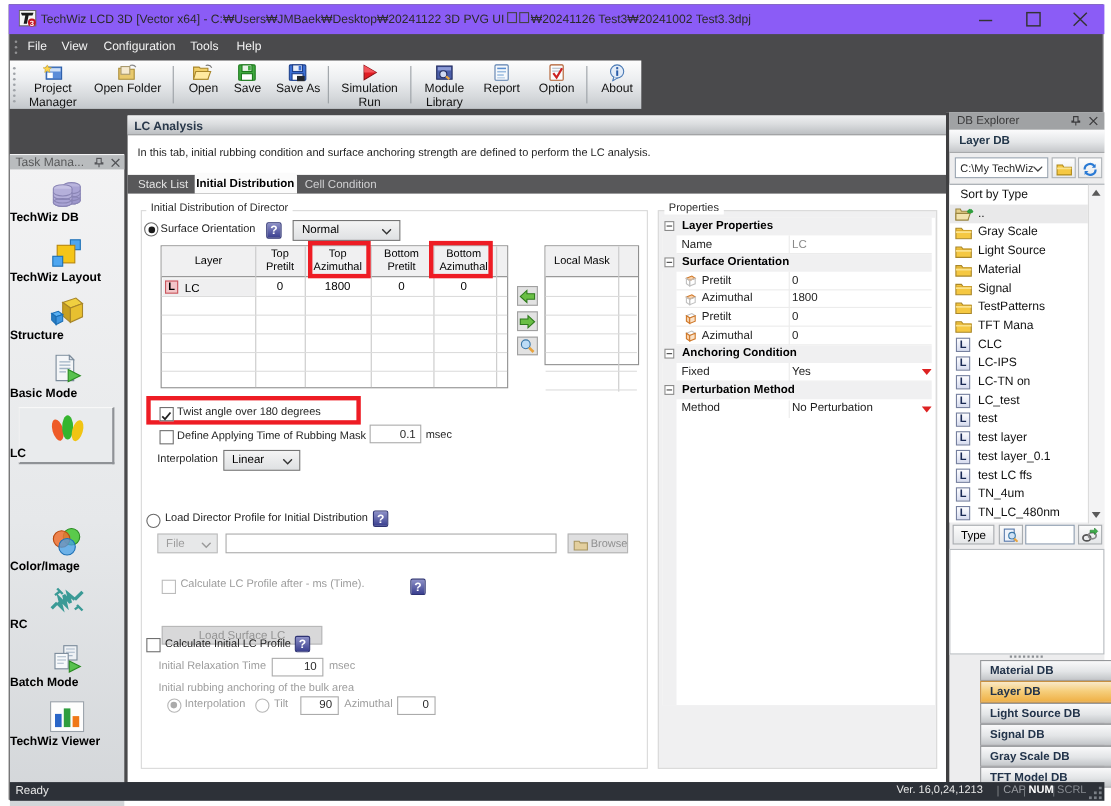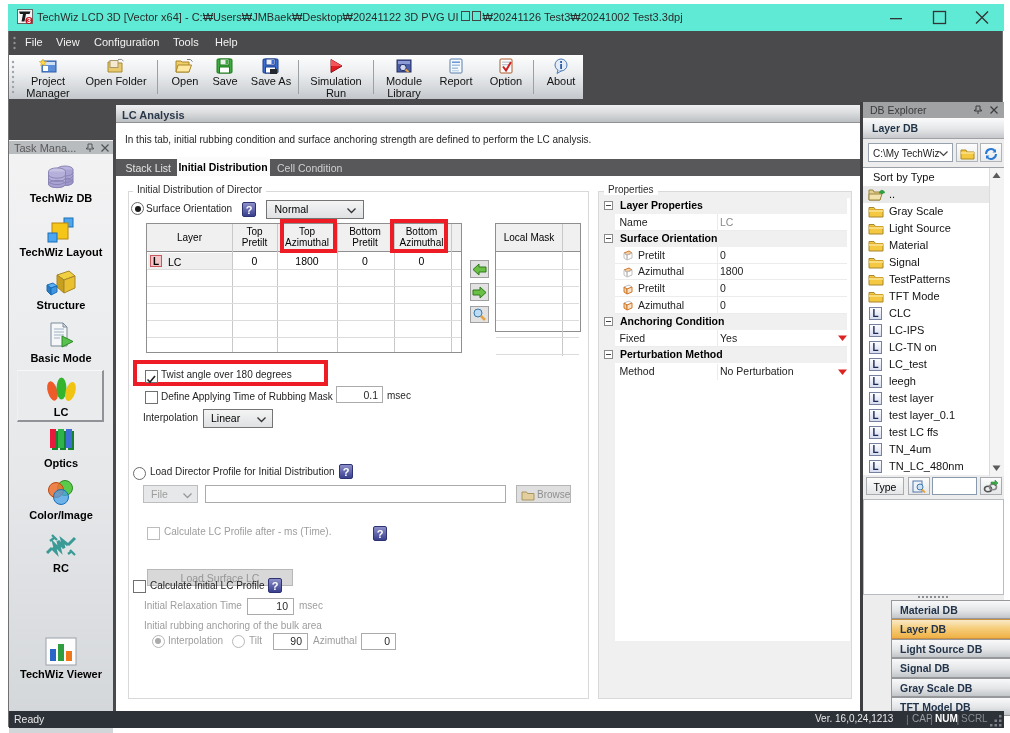--- a/index.html
+++ b/index.html
@@ -1,29 +1,29 @@
 <!DOCTYPE html>
 <html><head>
 <meta charset="utf-8">
 <style>
 * { margin:0; padding:0; box-sizing:border-box; }
 html,body { width:1010px; height:733px; background:#fff; font-family:"Liberation Sans", sans-serif; overflow:hidden; }
 .abs { position:absolute; }
 #win { position:absolute; left:8px; top:4px; width:995px; height:723px; background:#4a4a4c; border:1px solid #707072; }
-#title { position:absolute; left:-1px; top:-1px; width:996px; height:27px; background:#5eead4; color:#2b2b2b; font-size:11px; }
+#title { position:absolute; left:-1px; top:-1px; width:996px; height:27px; background:#8b5cf6; color:#2b2b2b; font-size:11px; }
 .wbtn { position:absolute; top:0; }
 #menubar { position:absolute; left:0; top:26px; width:995px; height:24px; color:#f2f2f2; font-size:11px; }
 #menubar span { position:absolute; top:5px; }
 #toolbar { position:absolute; left:0; top:50px; width:574px; height:44px; background:linear-gradient(180deg,#fdfdfd 0%,#eceef0 40%,#d6d9dc 75%,#c3c7cb 100%); }
 .tbtn { position:absolute; top:3px; text-align:center; font-size:11px; color:#111; line-height:11.5px; }
 .tbtn svg { display:block; margin:0 auto 2px auto; }
 .tsep { position:absolute; top:55px; width:1px; height:34px; background:#9ba0a5; }
 #sidebar { position:absolute; left:0; top:99px; width:104px; height:607px; background:linear-gradient(180deg,#f3f3f4 0%,#e6e8ea 55%,#d2d5d8 100%);margin-top:36px; }
 #sidebar .ptitle { position:absolute; left:0; top:1px; width:104px; height:13px; background:#b9bcbe; color:#58595a; font-size:11px; padding:1px 0 0 5px; }
-.sideitem { position:absolute; width:104px; text-align:center; font-weight:bold; font-size:11px; color:#000; }
+.sideitem { position:absolute; width:104px; text-align:left; font-weight:bold; font-size:11px; color:#000; }
 .sideitem svg { display:block; margin:0 auto 2px auto; }
 #lcsel { position:absolute; left:8px; top:229.5px; width:87px; height:52px; background:#e9ebed; border-top:1px solid #f8f8f8; border-left:1px solid #f0f0f0; border-right:2px solid #8f9296; border-bottom:2px solid #8f9296; }
 #main { position:absolute; left:107px; top:100px; width:744px; height:606px; background:#fff; }
 #mainhdr { position:absolute; left:0; top:0; width:744px; height:18px; background:linear-gradient(180deg,#eff0f1 0%,#dbdddf 45%,#bcbfc2 100%); border-bottom:1px solid #8f9193; color:#29384a; font-weight:bold; font-size:11px; padding:4px 0 0 6px; }
 #desc { position:absolute; left:9px; top:29px; font-size:10px; color:#1f1f1f; }
 #tabstrip { position:absolute; left:0; top:54px; width:744px; height:17px; background:#58585a; }
 .gbox { position:absolute; border:1px solid #d9d9d9; }
 .glabel { position:absolute; top:-6px; background:#fff; font-size:10px; color:#2c2c2c; padding:0 4px; }
 .check { position:absolute; width:13px; height:13px; background:#fff; border:1px solid #707070; }
 .check.dis { border-color:#bcbcbc; }
@@ -247,49 +247,48 @@
       Basic Mode
     </div>
     <div class="sideitem" style="top:237px">
       <svg width="34" height="27" viewBox="0 0 34 27">
           <ellipse cx="8.5" cy="14" rx="4.8" ry="10" transform="rotate(-16 8.5 14)" fill="#ee5b28"></ellipse>
           <ellipse cx="17.5" cy="11.5" rx="5" ry="11" fill="#35b52e"></ellipse>
           <ellipse cx="26.5" cy="14.5" rx="4.8" ry="9.8" transform="rotate(16 26.5 14.5)" fill="#f1c413"></ellipse>
         </svg>
       LC
     </div>
-    <div class="sideitem" style="top:287px">
-      <svg width="28" height="28" viewBox="0 0 28 28">
-          <rect x="5" y="4" width="6" height="19" fill="#14852e"></rect>
-          <rect x="3" y="2" width="6" height="19" fill="#e8193c"></rect>
-          <rect x="13" y="4" width="6" height="19" fill="#14852e"></rect>
-          <rect x="11" y="2" width="6" height="19" fill="#2eb34b"></rect>
-          <rect x="21" y="4" width="6" height="19" fill="#14852e"></rect>
-          <rect x="19" y="2" width="6" height="19" fill="#3f6fd4"></rect>
-        </svg>
-      Optics
-    </div>
     <div class="sideitem" style="top:339px">
       <svg width="32" height="28" viewBox="0 0 32 28">
           <circle cx="20" cy="9" r="7.5" fill="#52c842" fill-opacity="0.95" stroke="#2a8a22"></circle>
           <circle cx="11" cy="11" r="7.5" fill="#f07030" fill-opacity="0.85" stroke="#b84a10"></circle>
           <circle cx="16" cy="18" r="7.5" fill="#46a0e8" fill-opacity="0.75" stroke="#1c6fb5"></circle>
         </svg>
       Color/Image
     </div>
     <div class="sideitem" style="top:392px">
       <svg width="34" height="28" viewBox="0 0 34 28">
           <g stroke="#3a9a96" stroke-width="3" fill="none">
             <path d="M3 21 L8 16 M8 16 L12 20 L10 12 L16 18 L14 9 L20 16 L18 8 L24 13 M24 13 L31 6"></path>
           </g>
           <g stroke="#3a9a96" stroke-width="2.2" fill="none">
             <path d="M8 3 L13 8 M26 18 L31 23 M6 9 L10 6 M24 22 L28 19"></path>
           </g>
         </svg>
       RC
+    </div>
+    <div class="sideitem" style="top:445px">
+      <svg width="32" height="28" viewBox="0 0 32 28">
+          <rect x="13" y="2" width="12" height="13" fill="#eef1f4" stroke="#7a8a9a"></rect>
+          <path d="M15 5 L23 5 M15 8 L23 8 M15 11 L21 11" stroke="#a8b8c8"></path>
+          <rect x="5" y="9" width="12" height="14" fill="#f7f9fb" stroke="#7a8a9a"></rect>
+          <path d="M7 12 L15 12 M7 15 L15 15 M7 18 L13 18" stroke="#a8b8c8"></path>
+          <path d="M18 16 L28 21 L18 26 Z" fill="#59c24e" stroke="#2a8a22"></path>
+        </svg>
+      Batch Mode
     </div>
     <div class="sideitem" style="top:497px">
       <svg width="32" height="29" viewBox="0 0 32 29">
           <rect x="1" y="1" width="30" height="27" fill="#fdfdfd" stroke="#9aa2aa"></rect>
           <rect x="5" y="12" width="6" height="12" fill="#2a66c8"></rect>
           <rect x="13" y="7" width="6" height="17" fill="#2f9e3f"></rect>
           <rect x="21" y="14" width="6" height="10" fill="#f07818"></rect>
         </svg>
       TechWiz Viewer
     </div>
@@ -573,31 +572,31 @@
           <path d="M1 2.5 L6 2.5 L7.5 4.5 L15 4.5 L15 12 L1 12 Z" fill="#f5c842" stroke="#a8862a"></path>
           <path d="M1 6 L15 6" stroke="#fae28c" stroke-width="1.6"></path>
           <path d="M1 4.5 L15 4.5" stroke="#d9a92c" stroke-width="0.8"></path>
         </svg>
       <div class="dbitem" style="left:26px;top:105px">TestPatterns</div>
       <svg class="abs" style="left:5px;top:122px" width="16" height="13" viewBox="0 0 16 13">
           <path d="M1 2.5 L6 2.5 L7.5 4.5 L15 4.5 L15 12 L1 12 Z" fill="#f5c842" stroke="#a8862a"></path>
           <path d="M1 6 L15 6" stroke="#fae28c" stroke-width="1.6"></path>
           <path d="M1 4.5 L15 4.5" stroke="#d9a92c" stroke-width="0.8"></path>
         </svg>
-      <div class="dbitem" style="left:26px;top:122px">TFT Mode</div>
+      <div class="dbitem" style="left:26px;top:122px">TFT Mana</div>
       <div class="abs" style="left:6px;top:139px;width:13px;height:13px;background:linear-gradient(180deg,#fdfdff,#d7dcef);border:1px solid #76809f;color:#1a2a55;font-weight:bold;font-size:10px;text-align:center;line-height:12px">L</div>
       <div class="dbitem" style="left:26px;top:139px">CLC</div>
       <div class="abs" style="left:6px;top:156px;width:13px;height:13px;background:linear-gradient(180deg,#fdfdff,#d7dcef);border:1px solid #76809f;color:#1a2a55;font-weight:bold;font-size:10px;text-align:center;line-height:12px">L</div>
       <div class="dbitem" style="left:26px;top:156px">LC-IPS</div>
       <div class="abs" style="left:6px;top:173px;width:13px;height:13px;background:linear-gradient(180deg,#fdfdff,#d7dcef);border:1px solid #76809f;color:#1a2a55;font-weight:bold;font-size:10px;text-align:center;line-height:12px">L</div>
       <div class="dbitem" style="left:26px;top:173px">LC-TN on</div>
       <div class="abs" style="left:6px;top:190px;width:13px;height:13px;background:linear-gradient(180deg,#fdfdff,#d7dcef);border:1px solid #76809f;color:#1a2a55;font-weight:bold;font-size:10px;text-align:center;line-height:12px">L</div>
       <div class="dbitem" style="left:26px;top:190px">LC_test</div>
       <div class="abs" style="left:6px;top:207px;width:13px;height:13px;background:linear-gradient(180deg,#fdfdff,#d7dcef);border:1px solid #76809f;color:#1a2a55;font-weight:bold;font-size:10px;text-align:center;line-height:12px">L</div>
-      <div class="dbitem" style="left:26px;top:207px">leegh</div>
+      <div class="dbitem" style="left:26px;top:207px">test</div>
       <div class="abs" style="left:6px;top:224px;width:13px;height:13px;background:linear-gradient(180deg,#fdfdff,#d7dcef);border:1px solid #76809f;color:#1a2a55;font-weight:bold;font-size:10px;text-align:center;line-height:12px">L</div>
       <div class="dbitem" style="left:26px;top:224px">test layer</div>
       <div class="abs" style="left:6px;top:241px;width:13px;height:13px;background:linear-gradient(180deg,#fdfdff,#d7dcef);border:1px solid #76809f;color:#1a2a55;font-weight:bold;font-size:10px;text-align:center;line-height:12px">L</div>
       <div class="dbitem" style="left:26px;top:241px">test layer_0.1</div>
       <div class="abs" style="left:6px;top:258px;width:13px;height:13px;background:linear-gradient(180deg,#fdfdff,#d7dcef);border:1px solid #76809f;color:#1a2a55;font-weight:bold;font-size:10px;text-align:center;line-height:12px">L</div>
       <div class="dbitem" style="left:26px;top:258px">test LC ffs</div>
       <div class="abs" style="left:6px;top:275px;width:13px;height:13px;background:linear-gradient(180deg,#fdfdff,#d7dcef);border:1px solid #76809f;color:#1a2a55;font-weight:bold;font-size:10px;text-align:center;line-height:12px">L</div>
       <div class="dbitem" style="left:26px;top:275px">TN_4um</div>
       <div class="abs" style="left:6px;top:292px;width:13px;height:13px;background:linear-gradient(180deg,#fdfdff,#d7dcef);border:1px solid #76809f;color:#1a2a55;font-weight:bold;font-size:10px;text-align:center;line-height:12px">L</div>
       <div class="dbitem" style="left:26px;top:292px">TN_LC_480nm</div>

